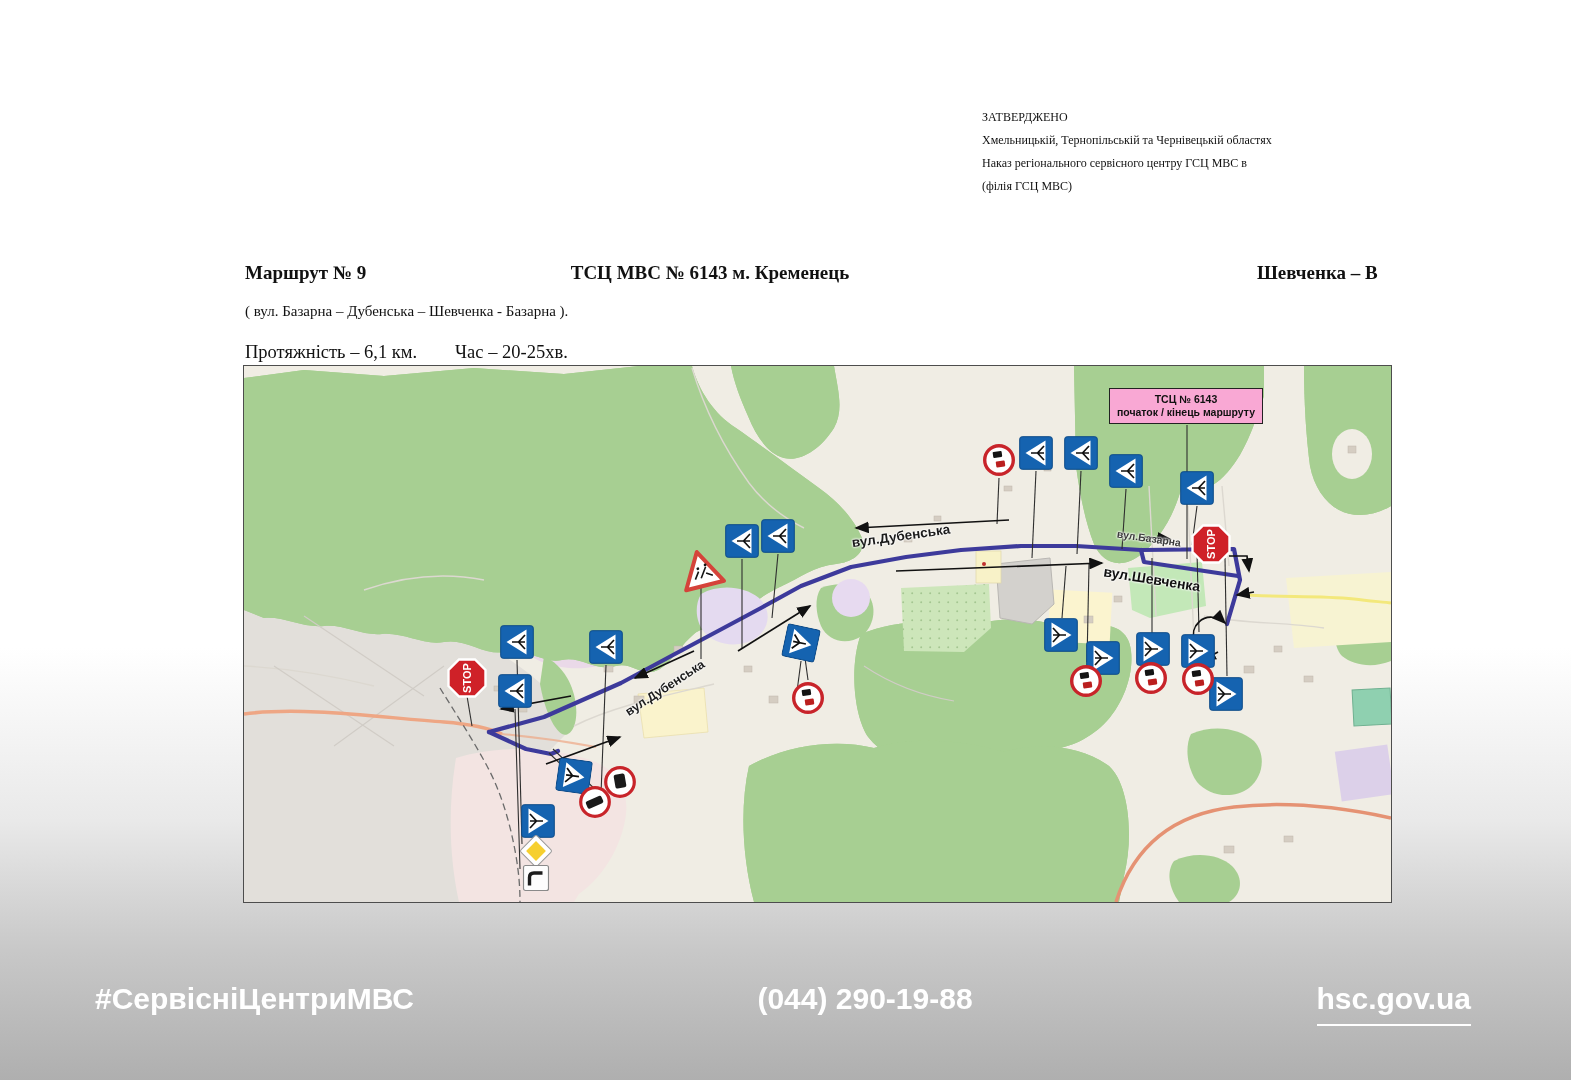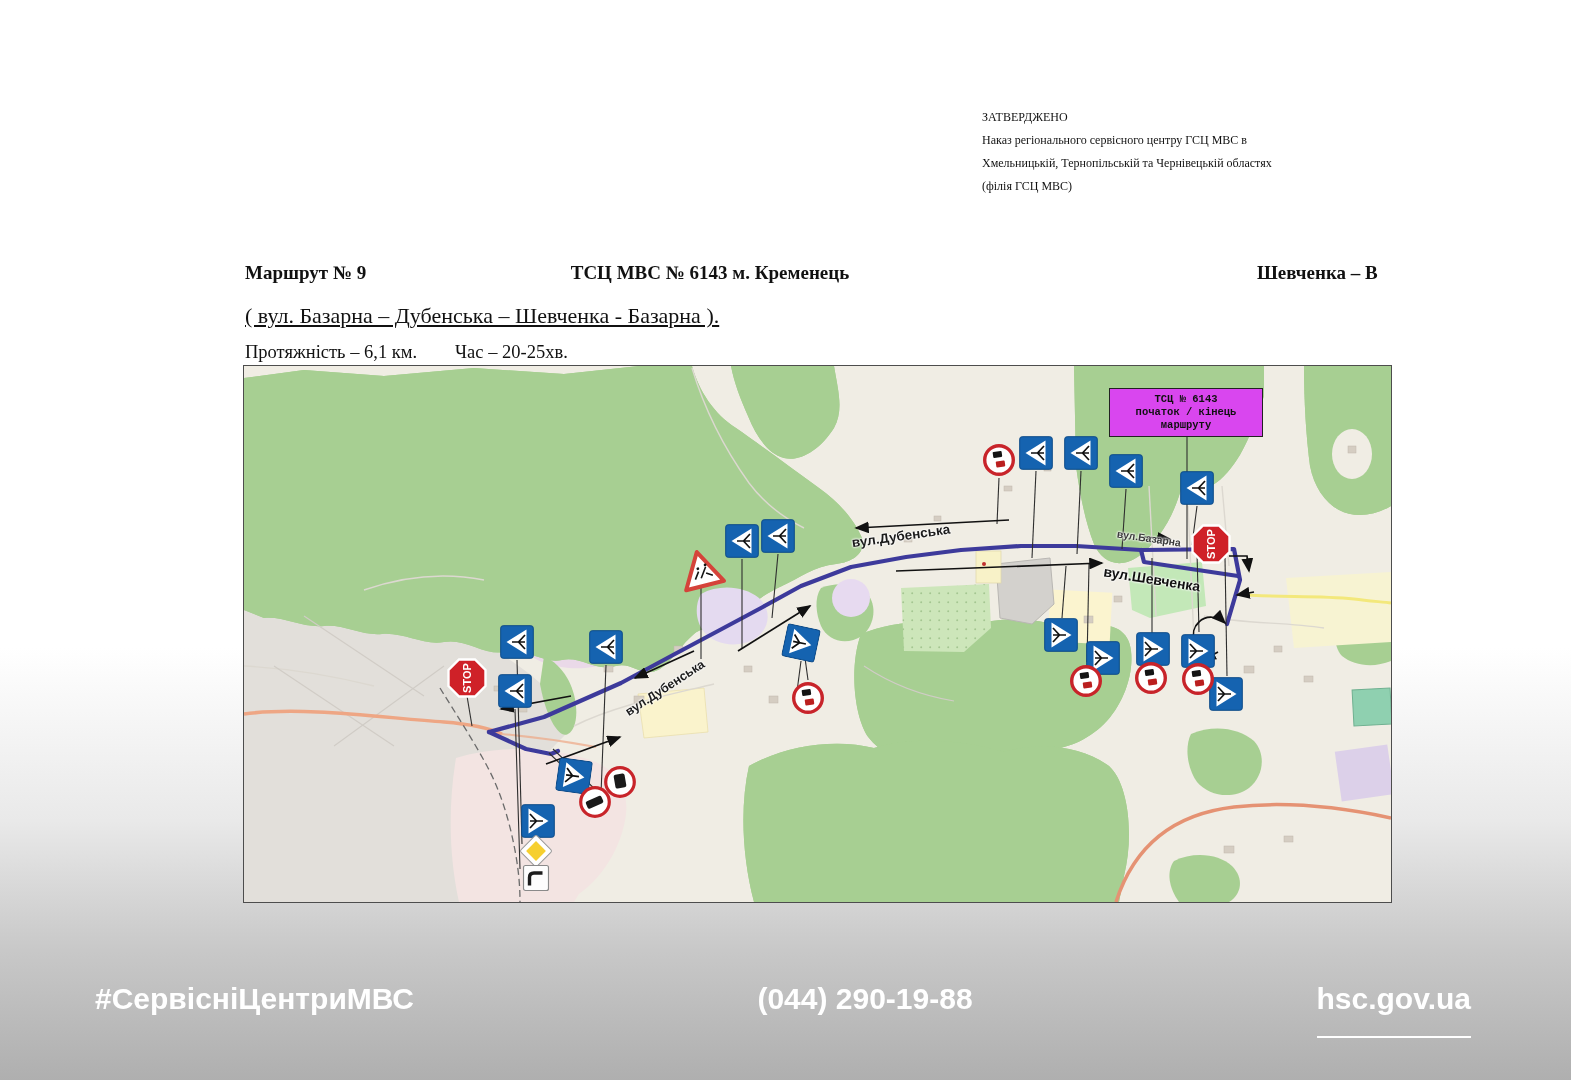--- a/index.html
+++ b/index.html
@@ -9,48 +9,48 @@
     font-family:"Liberation Serif", serif;color:#111;
   }
   .approval{position:absolute;left:982px;top:106px;width:460px;font-size:12px;line-height:23px;}
   .approval .u{border-bottom:1.2px solid #000;}
   .approval .pad{padding:0 12px;}
   .approval .pad2{padding:0 4px;}
   .hdr{position:absolute;top:262px;font-weight:bold;font-size:19px;white-space:nowrap;}
   .hdr.route{left:245px;}
   .hdr.center{left:710px;transform:translateX(-50%);}
   .hdr.cat{left:1257px;}
-  .line-streets{position:absolute;left:245px;top:303px;font-size:22px;white-space:nowrap;text-decoration:underline;}
+  .line-streets{position:absolute;left:245px;top:303px;font-size:15px;white-space:nowrap;}
   .line-length{position:absolute;left:245px;top:342px;font-size:18.5px;white-space:nowrap;}
   .line-length .gap{display:inline-block;width:38px;}
   .map{position:absolute;left:243px;top:365px;width:1147px;height:536px;border:1px solid #4d4d4d;background:#f0ede4;overflow:hidden;}
   .map svg.base{position:absolute;left:0;top:0;}
   #signs-layer{position:absolute;left:0;top:0;width:100%;height:100%;}
   .map-sign{position:absolute;line-height:0;}
   .map-street-label{
     position:absolute;font-family:"Liberation Sans",sans-serif;font-weight:bold;white-space:nowrap;
     text-shadow:0 0 2px #fff,0 0 2px #fff,0 0 3px #fff;
   }
   .callout{
-    position:absolute;left:865px;top:22px;width:148px;background:#d946ef;border:1.3px solid #222;
-    font-family:Liberation Mono, monospace;font-weight:bold;font-size:10.5px;line-height:13px;
+    position:absolute;left:865px;top:22px;width:148px;background:#f9a8d4;border:1.3px solid #222;
+    font-family:Liberation Sans, sans-serif;font-weight:bold;font-size:10.5px;line-height:13px;
     text-align:center;padding:4px 2px;color:#101010;
   }
   .footer-item{position:absolute;top:982px;color:#fff;font-family:"Liberation Sans",sans-serif;font-weight:bold;font-size:30px;white-space:nowrap;}
   .f-hash{left:95px;}
   .f-phone{left:865px;transform:translateX(-50%);}
-  .f-site{right:100px;border-bottom:2px solid #fff;padding-bottom:20px;}
+  .f-site{right:100px;border-bottom:2px solid #fff;padding-bottom:8px;}
 </style>
 </head>
 <body>
 
 <div class="approval">
   <div>ЗАТВЕРДЖЕНО</div>
+  <div>Хмельницькій, Тернопільській та Чернівецькій областях</div>
   <div>Наказ  регіонального сервісного центру ГСЦ МВС в</div>
-  <div>Хмельницькій, Тернопільській та Чернівецькій областях</div>
   <div>(філія ГСЦ МВС)</div>
 </div>
 
 <div class="hdr route">Маршрут № 9</div>
 <div class="hdr center">ТСЦ МВС № 6143 м. Кременець</div>
 <div class="hdr cat">Шевченка – В</div>
 <div class="line-streets">( вул. Базарна – Дубенська – Шевченка - Базарна ).</div>
 <div class="line-length">
   <span>Протяжність – 6,1 км.</span><span class="gap"></span><span>Час – 20-25хв.</span>
 </div>

